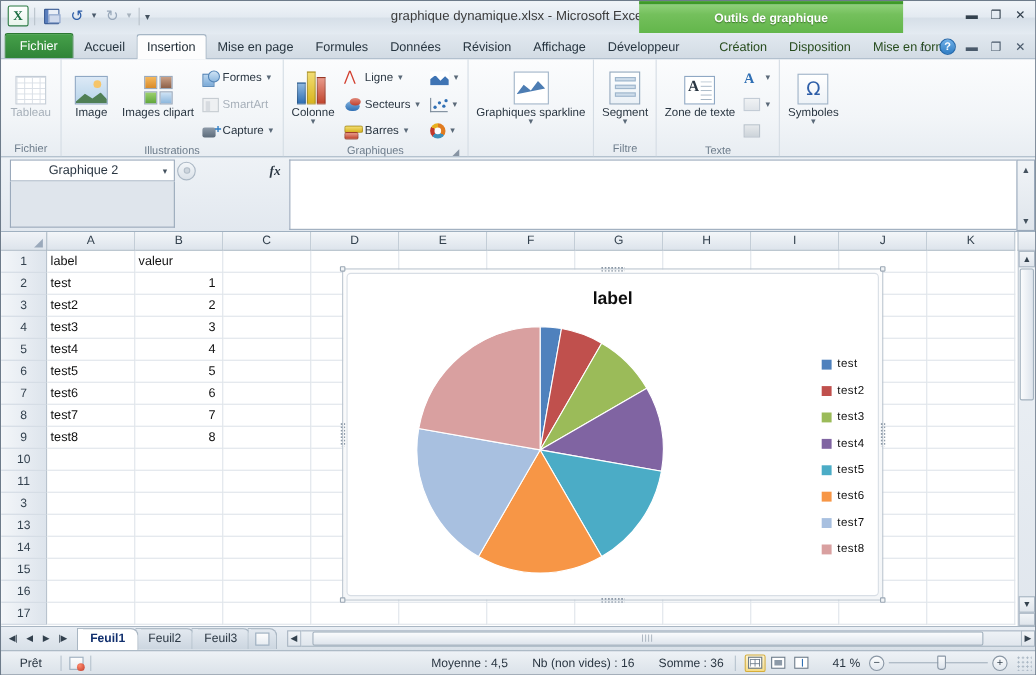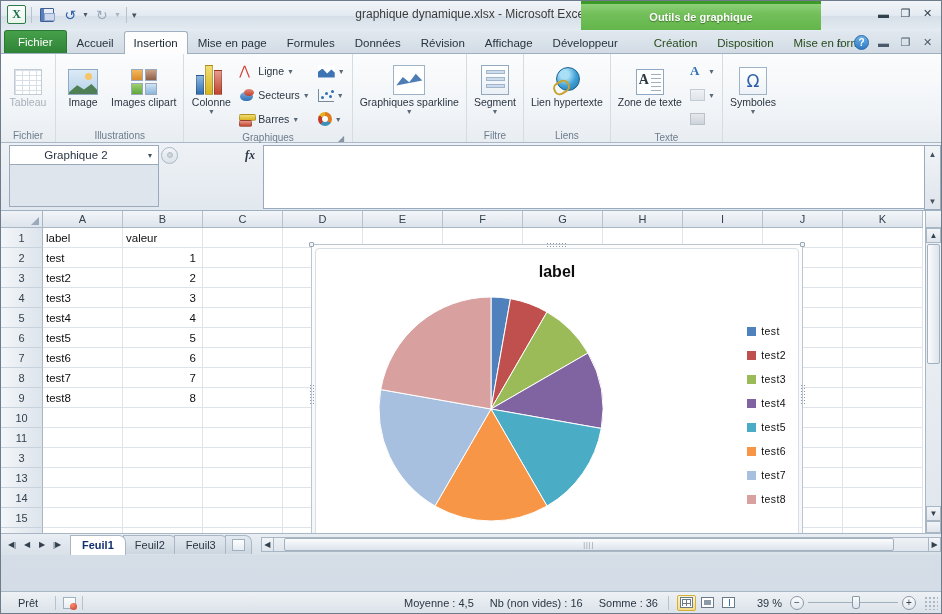--- a/index.html
+++ b/index.html
@@ -252,28 +252,28 @@
   .hscroll { flex:1; display:flex; align-items:center; margin-left:12px; height:16px; }
   .hs-btn { width:13px; height:15px; display:flex; align-items:center; justify-content:center;
      background:linear-gradient(#f2f5f8,#dfe5ec); border:1px solid #a9b6c3; font-size:8px; color:#33414e; }
   .hs-track { flex:1; height:15px; background:linear-gradient(#eef2f6,#e0e6ed); border-top:1px solid #a9b6c3; border-bottom:1px solid #a9b6c3; position:relative; }
   .hs-thumb { position:absolute; left:10px; top:0; right:34px; height:13px;
      background:linear-gradient(#fbfcfd,#dde4ec); border:1px solid #a3b1be; border-radius:2px;
      display:flex; align-items:center; justify-content:center; font-size:7px; color:#8b98a6; letter-spacing:1px; }
 
   
   .statusbar { height:22px; flex:none; display:flex; align-items:center;
-     background:linear-gradient(#eef2f6,#dbe2e9); border-top:1px solid #a9b6c3; font-size:11px; color:#2a3642;margin-top:36px; }
+     background:linear-gradient(#eef2f6,#dbe2e9); border-top:1px solid #a9b6c3; font-size:11px; color:#2a3642; }
   .sb-ready { width:54px; text-align:center; }
   .sb-divider { width:1px; height:14px; background:#b6c2ce; }
   .sb-recico { width:26px; display:flex; align-items:center; justify-content:center; }
   .rec-ico { width:13px; height:12px; background:linear-gradient(#fdfdfd,#e7ecf2); border:1px solid #9fb0c0; position:relative; }
   .rec-ico:after { content:""; position:absolute; right:-2px; bottom:-2px; width:7px; height:7px; border-radius:50%;
      background:radial-gradient(circle at 35% 30%, #ff8a6b, #c0392b); }
-  .sb-stats { margin-left:auto; display:flex; gap:16px; padding-right:10px; }
+  .sb-stats { margin-left:auto; display:flex; gap:22px; padding-right:10px; }
   .sb-views { display:flex; gap:2px; padding:0 8px; }
   .vbtn { width:19px; height:16px; border:1px solid transparent; display:flex; align-items:center; justify-content:center; }
   .vbtn.sel { border-color:#d6ae3a; background:linear-gradient(#fdf3cf,#f6dc86); border-radius:2px; }
   .vb-grid { width:13px; height:11px; border:1px solid #6b7a89; background:
      linear-gradient(#fff,#fff); position:relative; }
   .vb-grid:after { content:""; position:absolute; inset:1px;
      background-image:linear-gradient(#6b7a89 1px, transparent 1px), linear-gradient(90deg,#6b7a89 1px, transparent 1px);
      background-size:4px 4px; }
   .vb-page { width:13px; height:11px; border:1px solid #6b7a89; background:#fff; position:relative; }
   .vb-page:after { content:""; position:absolute; left:2px; top:2px; right:2px; bottom:2px; background:#8d9aa8; }
@@ -387,20 +387,36 @@
           <span class="glyph">
               <span class="ic ic-clip">
                 <i></i>
                 <i></i>
                 <i></i>
                 <i></i>
               </span>
             </span>
           <span class="cap">Images clipart</span>
         </div>
+        <div class="smallcol">
+          <div class="smallrow">
+            <span class="ic ic-shapes"></span>
+            <span class="lbl">Formes</span>
+            <span class="dd-tri">▼</span>
+          </div>
+          <div class="smallrow">
+            <span class="ic ic-smart"></span>
+            <span class="lbl dim">SmartArt</span>
+          </div>
+          <div class="smallrow">
+            <span class="ic ic-capture"></span>
+            <span class="lbl">Capture</span>
+            <span class="dd-tri">▼</span>
+          </div>
+        </div>
       </div>
       <div class="group-label">Illustrations</div>
     </div>
 
     <div class="group">
       <div class="group-items">
         <div class="bigbtn">
           <span class="glyph">
               <span class="ic ic-colonne">
                 <i></i>
@@ -477,31 +493,20 @@
                 <i style="top:18px"></i>
               </span>
             </span>
           <span class="cap">Segment</span>
           <span class="dd-tri">▼</span>
         </div>
       </div>
       <div class="group-label">Filtre</div>
     </div>
 
-    <div class="group">
-      <div class="group-items">
-        <div class="bigbtn">
-          <span class="glyph">
-              <span class="ic ic-globe"></span>
-            </span>
-          <span class="cap">Lien hypertexte</span>
-        </div>
-      </div>
-      <div class="group-label">Liens</div>
-    </div>
 
     <div class="group">
       <div class="group-items">
         <div class="bigbtn">
           <span class="glyph">
               <span class="ic ic-zonetexte">
                 <b>A</b>
                 <i></i>
               </span>
             </span>
@@ -933,21 +938,21 @@
       <span class="vbtn sel">
           <i class="vb-grid"></i>
         </span>
       <span class="vbtn">
           <i class="vb-page"></i>
         </span>
       <span class="vbtn">
           <i class="vb-break"></i>
         </span>
     </div>
-    <div class="sb-zoom">39 %</div>
+    <div class="sb-zoom">41 %</div>
     <div class="zoom-ctrl">
       <span class="zcirc">−</span>
       <span class="ztrack">
           <i class="zthumb"></i>
         </span>
       <span class="zcirc">+</span>
     </div>
     <div class="sb-grip"></div>
   </div>
 

